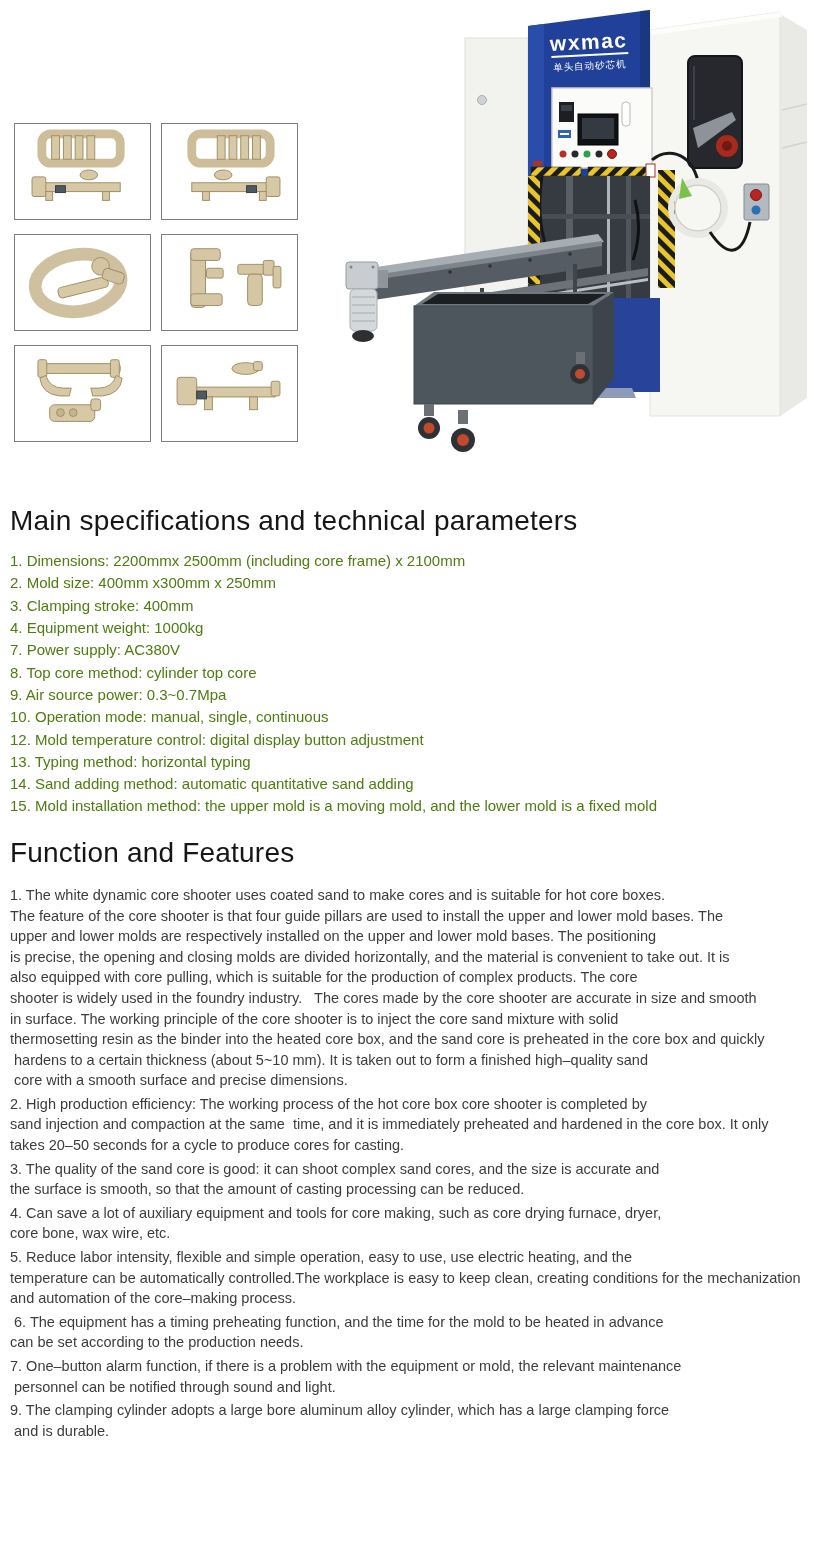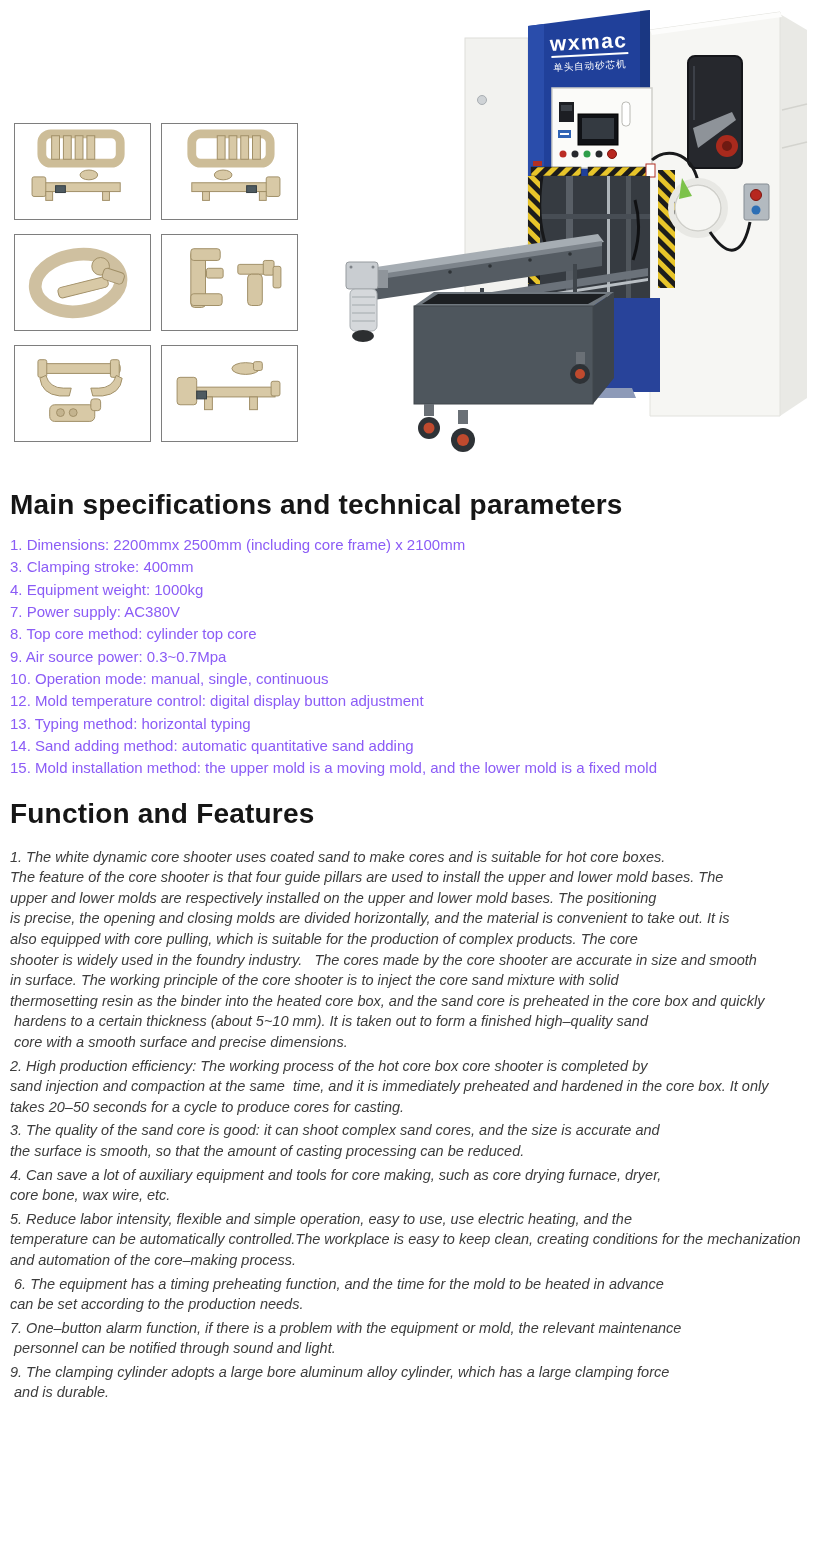--- a/index.html
+++ b/index.html
@@ -8,27 +8,27 @@
   
   .hero{position:relative;width:825px;height:470px;}
   .thumb-grid{position:absolute;left:14px;top:123px;display:grid;
               grid-template-columns:137px 137px;grid-auto-rows:97px;gap:14px 10px;}
   .thumb{background:#fff;border:1px solid #7e7e7e;box-sizing:border-box;
          display:flex;align-items:center;justify-content:center;}
   .thumb svg{width:100%;height:100%;}
   .machine-wrap{position:absolute;left:330px;top:0;width:495px;height:465px;}
   
   .content{padding:0 8px 0 10px;}
-  .section-title{font-size:28px;font-weight:700;color:#161616;letter-spacing:.2px;
-                 margin:19px 0 13px 0;line-height:1.15;}
+  .section-title{font-size:28px;font-weight:400;color:#161616;letter-spacing:.2px;
+                 margin:35px 0 13px 0;line-height:1.15;}
   .section-title.features{margin-top:19px;margin-bottom:16px;}
-  .spec-list{font-size:15px;line-height:22.3px;color:#8b5cf6;}
+  .spec-list{font-size:15px;line-height:22.3px;color:#4d7c0f;}
   .spec-item{white-space:pre;}
   .feature-list{font-size:14.5px;line-height:20.6px;color:#3c3c3c;width:812px;}
-  .feature-para{white-space:pre-wrap;margin:2px 0 3px 0;font-style:italic;}
+  .feature-para{white-space:pre-wrap;margin:2px 0 3px 0;}
 </style>
 </head>
 <body>
 
 <div class="page">
 
   <div class="hero">
 
     <div class="thumb-grid">
 
@@ -259,20 +259,21 @@
       </svg>
     </div>
   </div>
 
   <div class="content">
 
     <h1 class="section-title">Main specifications and technical parameters</h1>
 
     <div class="spec-list">
         <div class="spec-item">1. Dimensions: 2200mmx 2500mm (including core frame) x 2100mm</div>
+        <div class="spec-item">2. Mold size: 400mm x300mm x 250mm</div>
         <div class="spec-item">3. Clamping stroke: 400mm</div>
         <div class="spec-item">4. Equipment weight: 1000kg</div>
         <div class="spec-item">7. Power supply: AC380V</div>
         <div class="spec-item">8. Top core method: cylinder top core</div>
         <div class="spec-item">9. Air source power: 0.3~0.7Mpa</div>
         <div class="spec-item">10. Operation mode: manual, single, continuous</div>
         <div class="spec-item">12. Mold temperature control: digital display button adjustment</div>
         <div class="spec-item">13. Typing method: horizontal typing</div>
         <div class="spec-item">14. Sand adding method: automatic quantitative sand adding</div>
         <div class="spec-item">15. Mold installation method: the upper mold is a moving mold, and the lower mold is a fixed mold</div>

